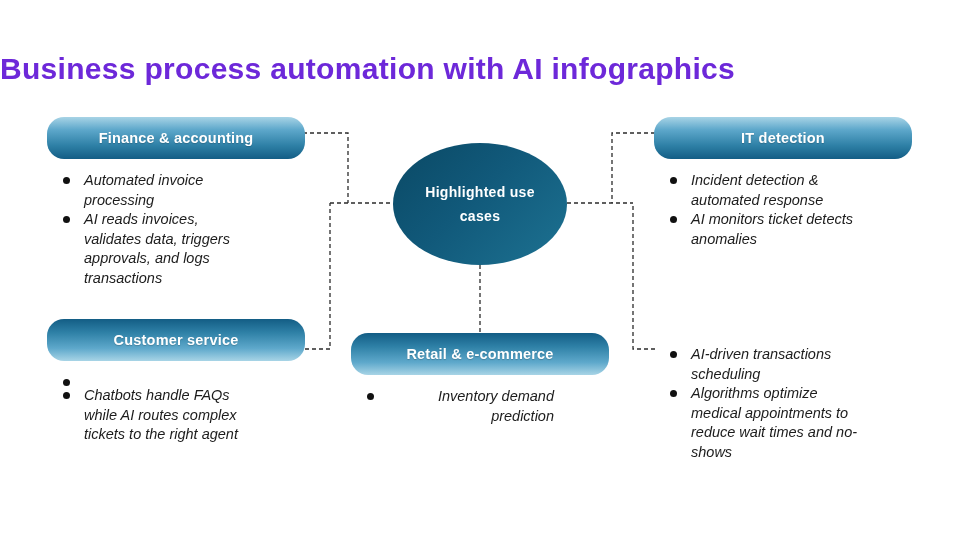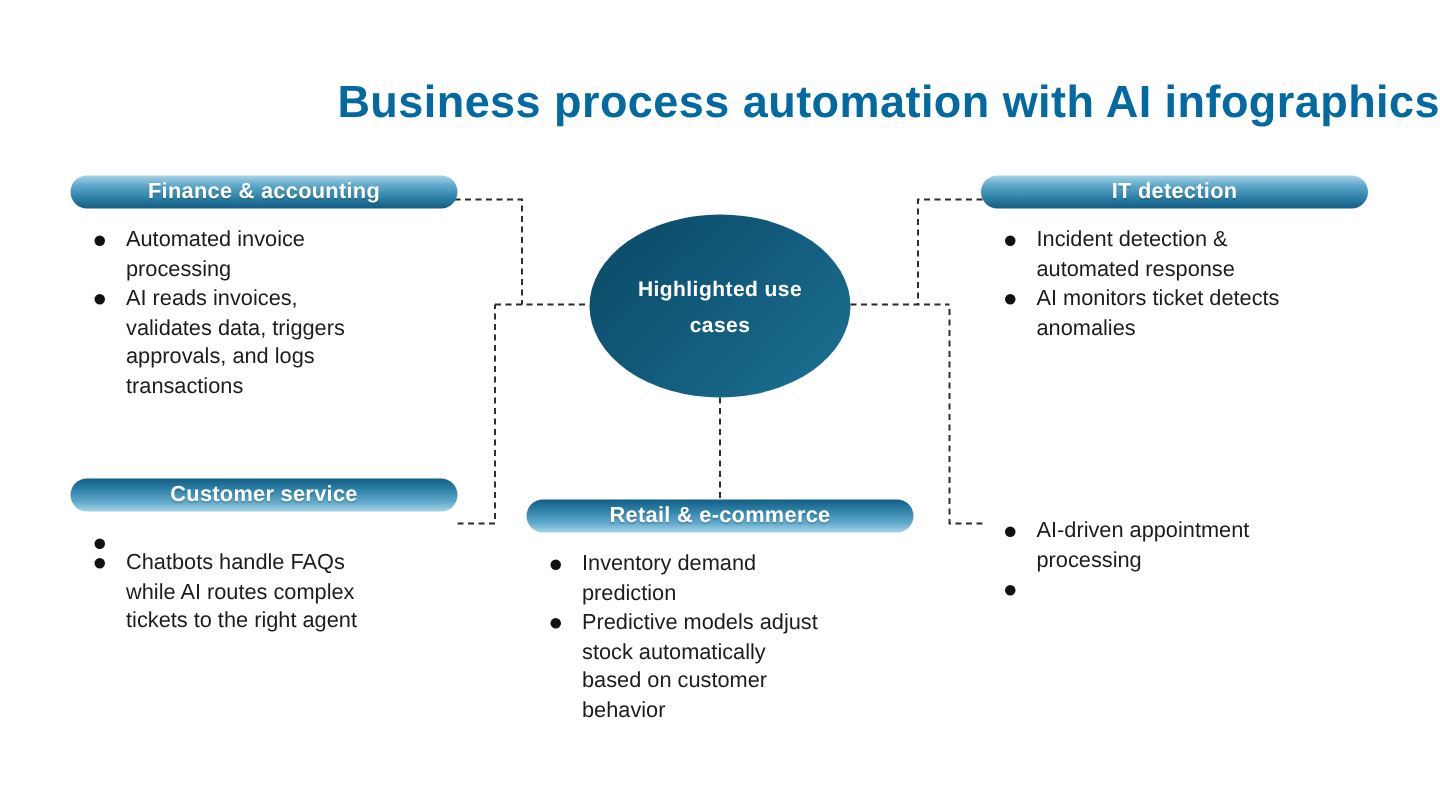--- a/index.html
+++ b/index.html
@@ -8,41 +8,41 @@
     width: 960px;
     height: 540px;
     background: #ffffff;
     font-family: "Liberation Sans", sans-serif;
     overflow: hidden;
   }
   .title {
     position: absolute;
     left: 0; right: 0;
     top: 52px;
-    text-align: right;
+    text-align: left;
     font-size: 30px;
     font-weight: 800;
     letter-spacing: 0.3px;
-    color: #0369a1;
+    color: #6d28d9;
     margin: 0;
   }
   .connectors {
     position: absolute;
     left: 0; top: 0;
     width: 960px; height: 540px;
     z-index: 1;
   }
   .sec { position: absolute; width: 258px; z-index: 2; }
   #sec-finance    { left: 47px;  top: 117px; }
   #sec-it         { left: 654px; top: 117px; }
   #sec-customer   { left: 47px;  top: 319px; }
   #sec-retail     { left: 351px; top: 333px; }
   #sec-healthcare { left: 654px; top: 333px; }
   .pill {
-    height: 22px;
+    height: 42px;
     border-radius: 17px;
     display: flex;
     align-items: center;
     justify-content: center;
     color: #ffffff;
     font-size: 14.5px;
     font-weight: 700;
     letter-spacing: 0.2px;
     text-shadow: 0 1px 1px rgba(0,0,0,0.18);
   }
@@ -68,22 +68,23 @@
     width: 7px; height: 7px;
     border-radius: 50%;
     background: #111111;
     margin-top: 6px;
   }
   .btext {
     font-size: 14.5px;
     line-height: 19.5px;
     color: #1c1c1c;
     max-width: 172px;
+    font-style: italic;
   }
-  #sec-retail .btext { max-width: 166px; }
+  #sec-retail .btext { max-width: 166px; text-align: right; }
   .center-ellipse {
     position: absolute;
     left: 393px; top: 143px;
     width: 174px; height: 122px;
     border-radius: 50%;
     background: linear-gradient(135deg, #0a4965 0%, #11597a 45%, #1d7292 100%);
     display: flex;
     align-items: center;
     justify-content: center;
     z-index: 3;
@@ -162,32 +163,29 @@
     </ul>
   </section>
 
   <section class="sec" id="sec-retail">
     <div class="pill light-bottom">Retail &amp; e-commerce</div>
     <ul class="bullets">
       <li>
         <span class="dot"></span>
         <span class="btext">Inventory demand prediction</span>
       </li>
-      <li>
-        <span class="dot"></span>
-        <span class="btext">Predictive models adjust stock automatically based on customer behavior</span>
-      </li>
     </ul>
   </section>
 
   <section class="sec" id="sec-healthcare">
     <ul class="bullets">
       <li>
         <span class="dot"></span>
-        <span class="btext">AI-driven appointment processing</span>
+        <span class="btext">AI-driven transactions scheduling</span>
       </li>
       <li>
         <span class="dot"></span>
+        <span class="btext">Algorithms optimize medical appointments to reduce wait times and no-shows</span>
       </li>
     </ul>
   </section>
 
 </div>
 
 </body></html>

